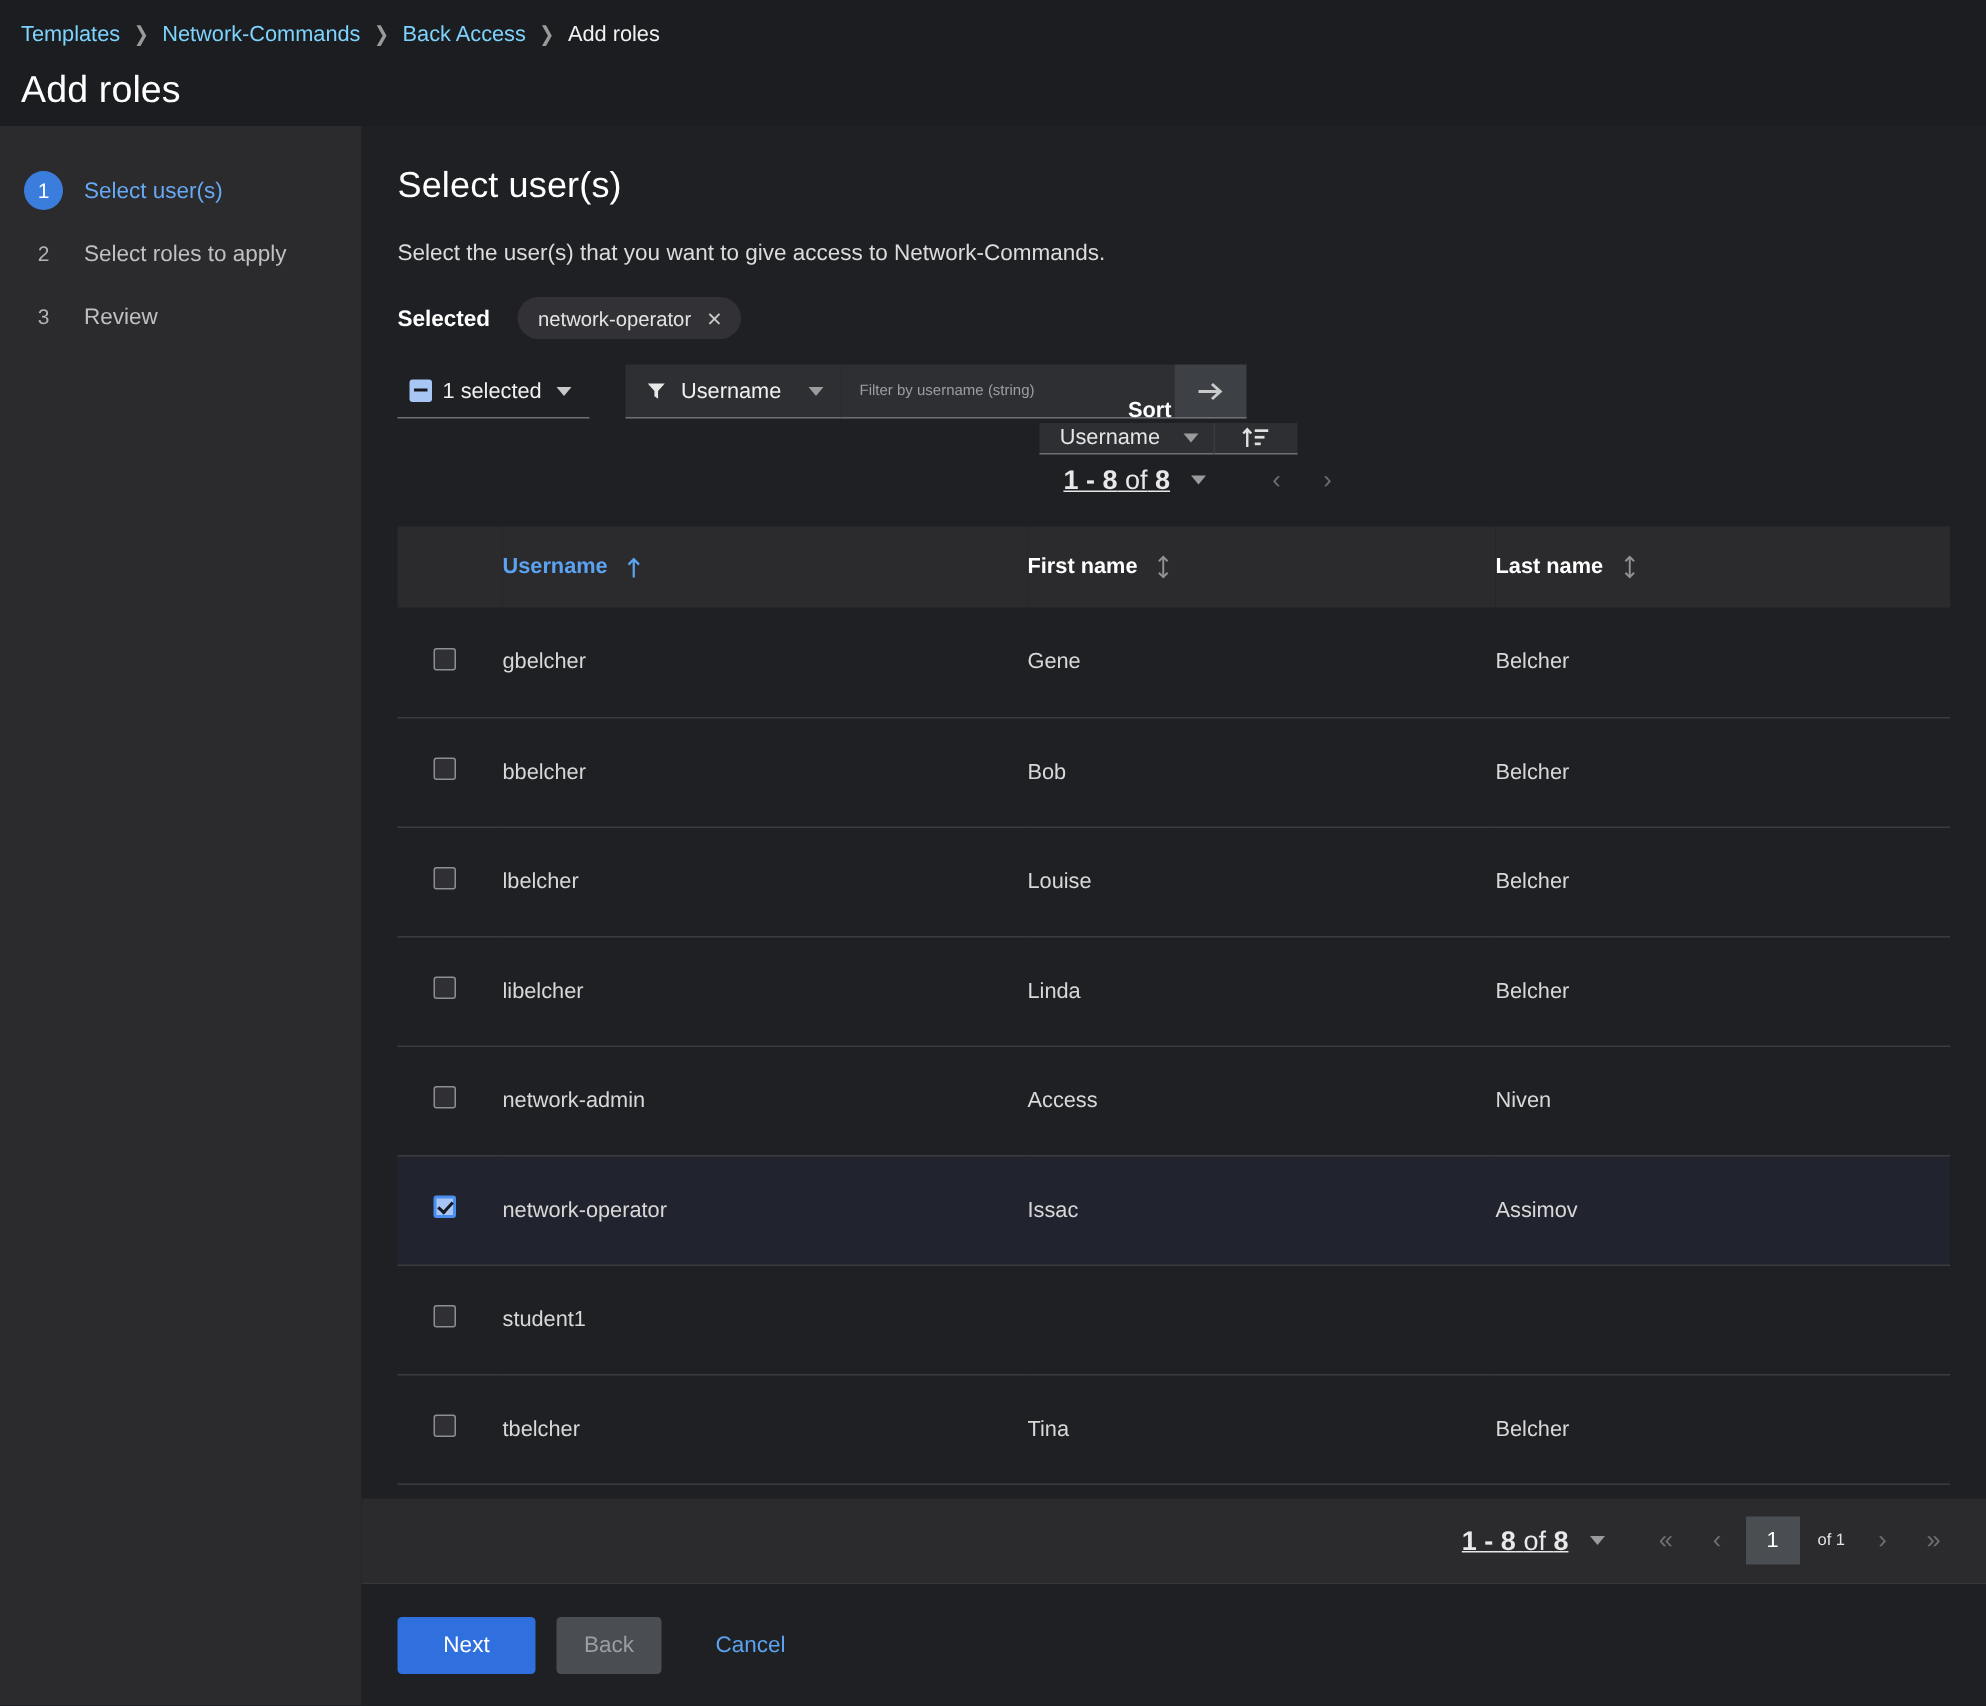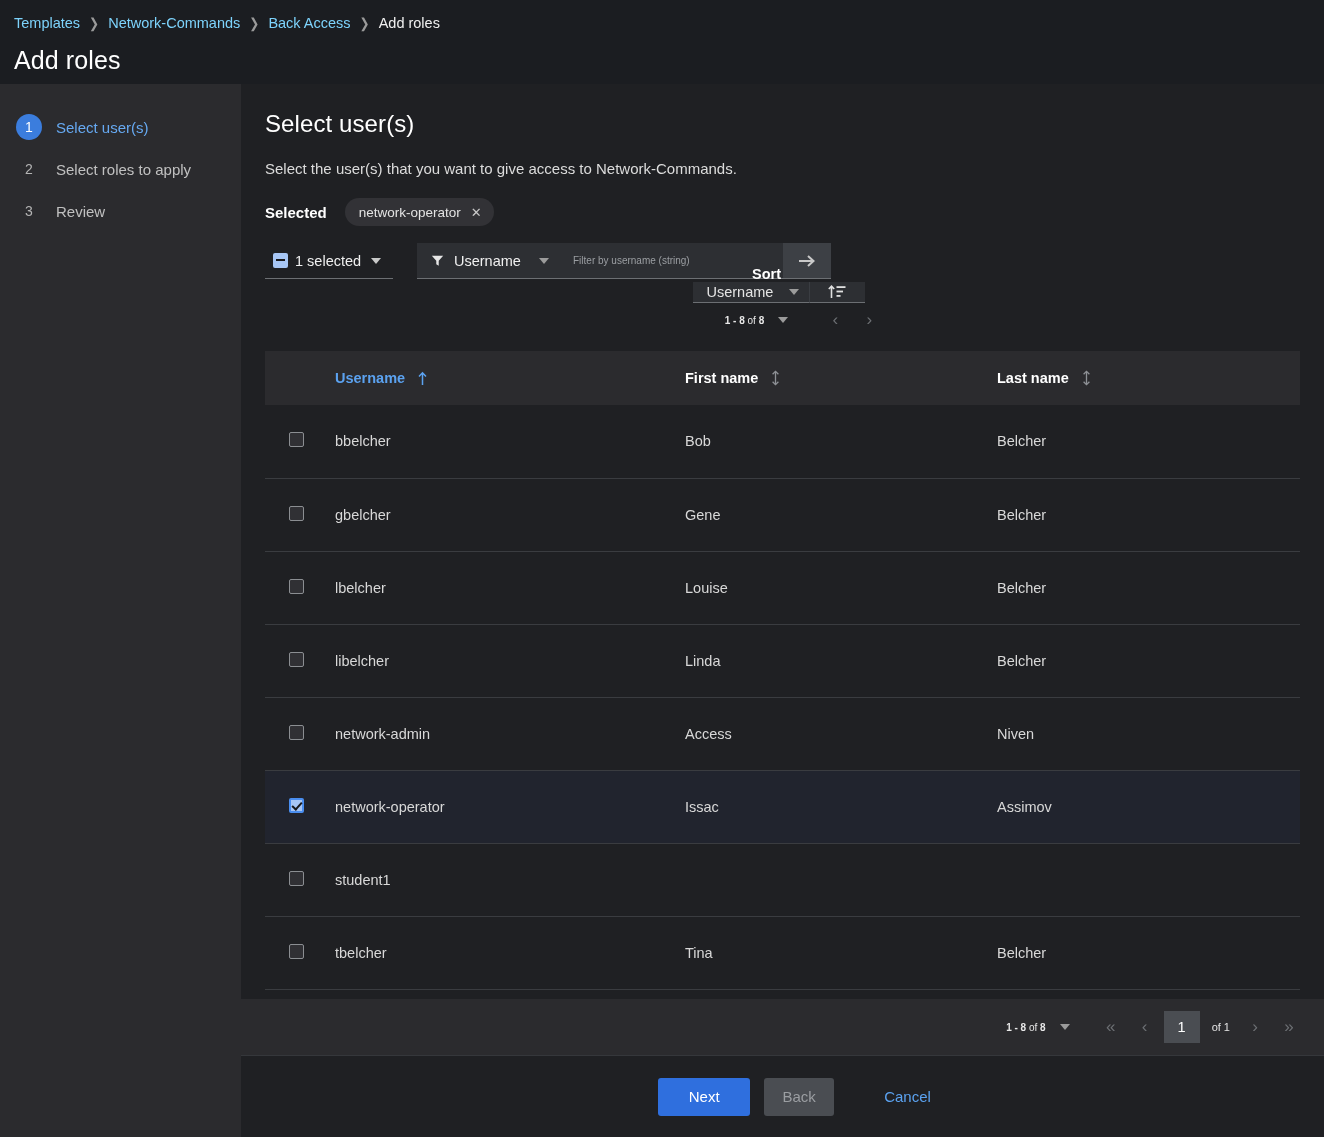--- a/index.html
+++ b/index.html
@@ -197,21 +197,21 @@
   .sort-field-text { font-size: 14.5px; color: #e4e4e4; }
   .sort-dir {
     background: #2d2f33;
     border-bottom: 1px solid #6c6f73;
     border-left: 1px solid #3a3d42;
     width: 56px;
     display: flex; align-items: center; justify-content: center;
     cursor: pointer;
   }
   .top-pager { display: flex; align-items: center; margin-left: 54px; }
-  .pager-count { font-size: 10px; color: #e8e8e8; }
+  .pager-count { font-size: 18px; color: #e8e8e8; text-decoration: underline; }
   .pager-count b { font-weight: bold; }
   .pg-arrow {
     width: 34px; height: 34px;
     display: flex; align-items: center; justify-content: center;
     color: #6c6f73;
     font-size: 17px;
     cursor: pointer;
     user-select: none;
   }
 
@@ -286,33 +286,32 @@
 
   
   .footer {
     height: 82px;
     background: #1f2023;
     border-top: 1px solid #35373b;
     display: flex;
     align-items: center;
     padding-left: 24px;
     flex: 0 0 82px;
-    justify-content: center;
   }
   .btn {
     height: 38px;
     border: none;
     border-radius: 3px;
     font-size: 15px;
     font-family: "Liberation Sans", sans-serif;
     cursor: pointer;
   }
   .btn-primary { background: #2f6fde; color: #ffffff; width: 92px; }
   .btn-secondary { background: #4a4d52; color: #9b9ea2; width: 70px; margin-left: 14px; cursor: default; }
-  .btn-link { background: none; color: #5ba2f0; margin-left: 50px; font-size: 15px; }
+  .btn-link { background: none; color: #5ba2f0; margin-left: 36px; font-size: 15px; }
 </style>
 </head>
 <body>
 
 <div class="page-header">
   <div class="breadcrumb">
     <span class="crumb-link">Templates</span>
     <span class="crumb-sep">❯</span>
     <span class="crumb-link">Network-Commands</span>
     <span class="crumb-sep">❯</span>
@@ -438,28 +437,28 @@
                     <path d="M2.6 11.8 L5.5 14.7 L8.4 11.8" stroke="#8e9196" stroke-width="1.3" fill="none"></path>
                   </svg>
                 </span>
               </div>
             </th>
           </tr>
         </thead>
         <tbody id="tbody">
             <tr>
               <td class="col-cb"><span class="cb"></span></td>
+              <td class="col-user">gbelcher</td>
+              <td class="col-first">Gene</td>
+              <td>Belcher</td>
+            </tr>
+            <tr>
+              <td class="col-cb"><span class="cb"></span></td>
               <td class="col-user">bbelcher</td>
               <td class="col-first">Bob</td>
-              <td>Belcher</td>
-            </tr>
-            <tr>
-              <td class="col-cb"><span class="cb"></span></td>
-              <td class="col-user">gbelcher</td>
-              <td class="col-first">Gene</td>
               <td>Belcher</td>
             </tr>
             <tr>
               <td class="col-cb"><span class="cb"></span></td>
               <td class="col-user">lbelcher</td>
               <td class="col-first">Louise</td>
               <td>Belcher</td>
             </tr>
             <tr>
               <td class="col-cb"><span class="cb"></span></td>

